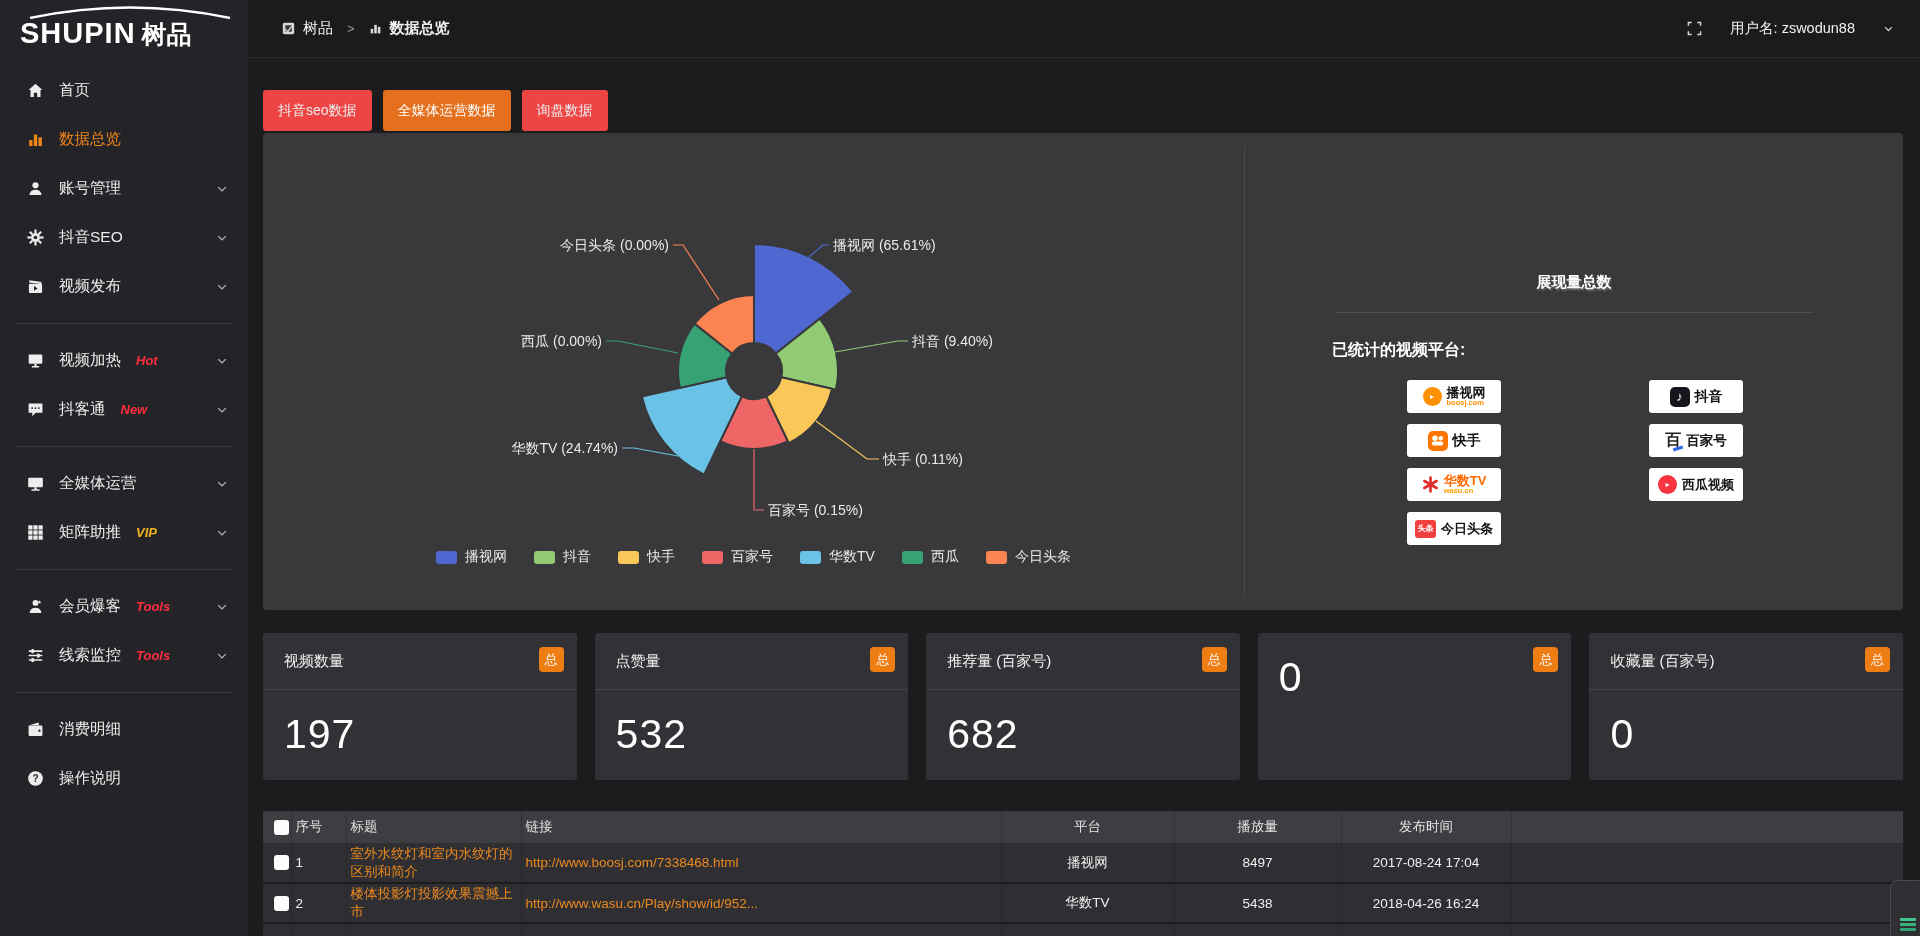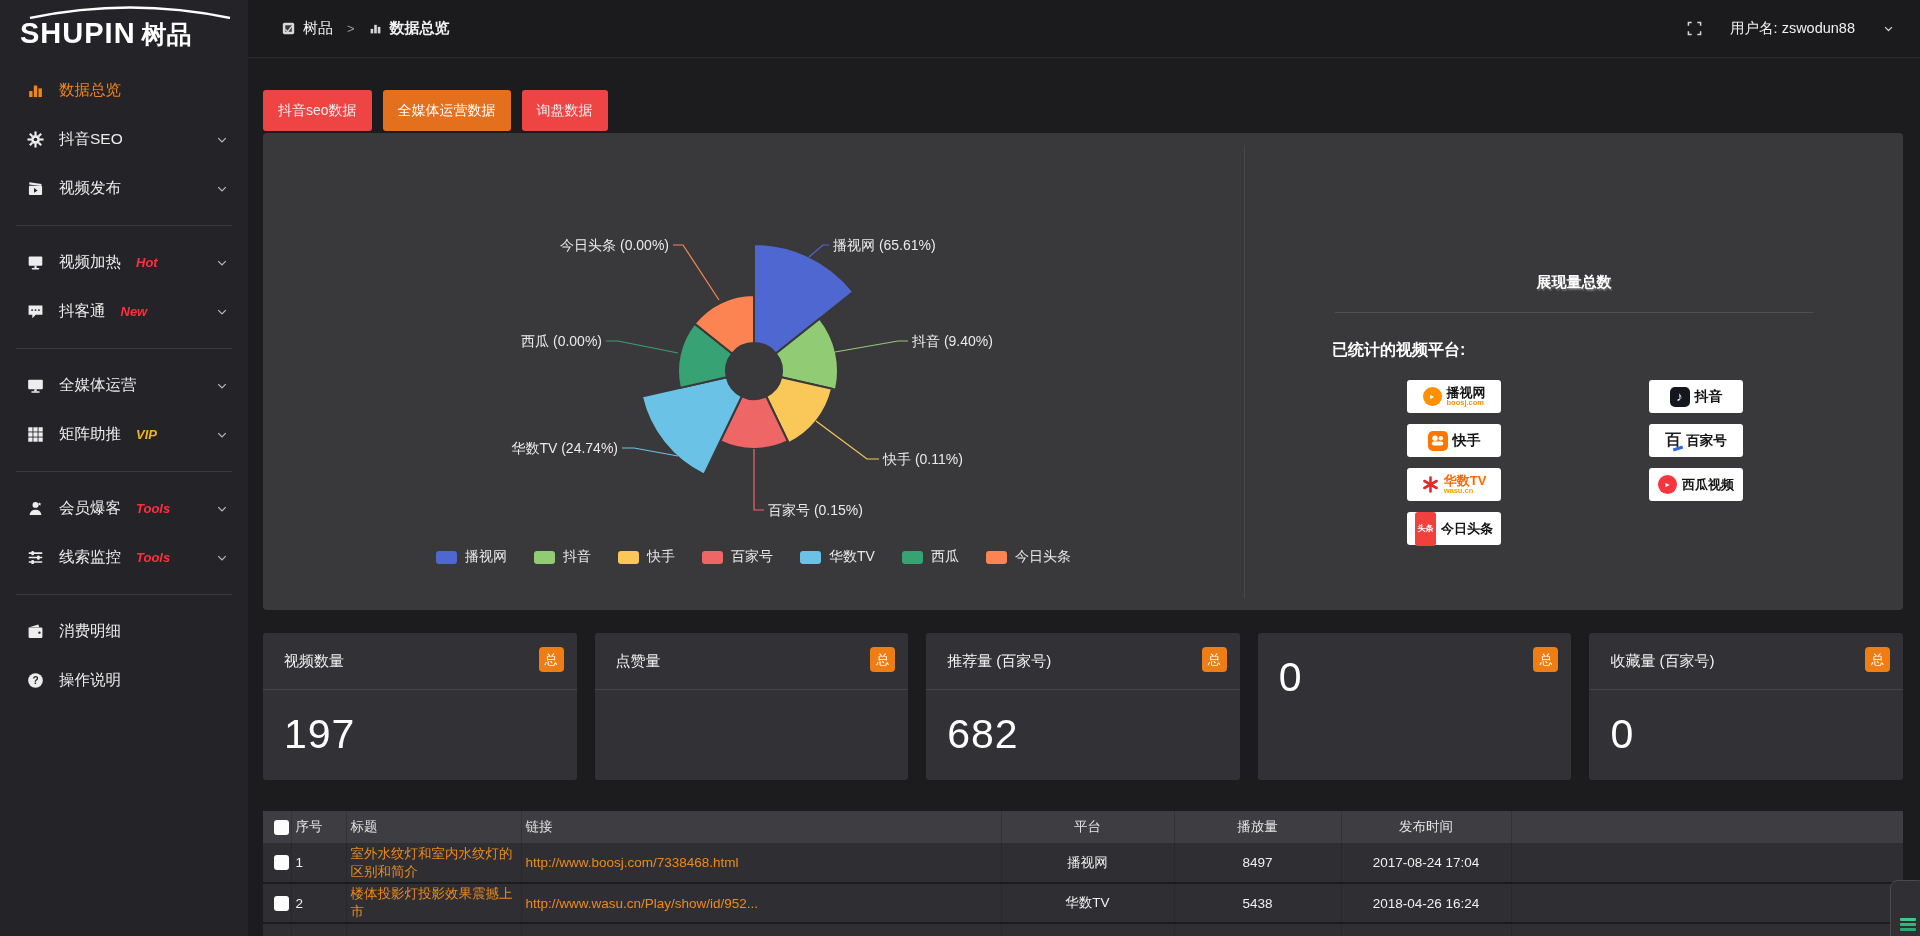--- a/index.html
+++ b/index.html
@@ -67,21 +67,21 @@
     display:flex; align-items:center; justify-content:center; }
   .lg-dy { width:20px; height:20px; border-radius:5px; background:#16161f; color:#fff; font-size:13px;
     display:flex; align-items:center; justify-content:center; }
   .lg-ks { width:20px; height:20px; border-radius:5px; background:#ff7500; display:flex; align-items:center; justify-content:center; }
   .lg-bjh { font-size:16px; font-weight:900; color:#1e1e1e; position:relative; }
   .lg-bjh::after { content:""; position:absolute; right:-2px; bottom:1px; width:10px; height:3px;
     background:#2d6ae3; transform:rotate(-18deg); }
   .lg-wasu { display:flex; }
   .lg-xg { width:19px; height:19px; border-radius:50%; background:#f8353f; color:#fff; font-size:8px;
     display:flex; align-items:center; justify-content:center; }
-  .lg-tt { width:21px; height:34px; border-radius:3px; background:#f2403f; color:#fff; font-size:8px;
+  .lg-tt { width:21px; height:18px; border-radius:3px; background:#f2403f; color:#fff; font-size:8px;
     font-weight:700; display:flex; align-items:center; justify-content:center; line-height:1; }
 
   
   .cards { position:absolute; left:15px; top:633px; width:1640px; height:147px; display:flex; gap:18px; }
   .card { flex:1; background:#323236; border-radius:3px; position:relative; }
   .card-head { height:57px; border-bottom:1px solid #454549; padding:19px 0 0 21px; font-size:15px; color:#f2f2f2; }
   .card-badge { position:absolute; right:13px; top:14px; width:25px; height:25px; background:#ee7d14;
     color:#fff; font-size:13px; border-radius:4px; display:flex; align-items:center; justify-content:center; }
   .card-val { padding:21px 0 0 21px; font-size:41px; font-weight:500; letter-spacing:1px; color:#fff; }
 
@@ -112,29 +112,51 @@
     <div class="logo">
       <svg width="212" height="13" viewBox="0 0 212 13">
         <path d="M6 12 Q106 -9 206 12" stroke="#ffffff" stroke-width="2.4" fill="none"></path>
       </svg>
       <div class="logo-text">
         <span class="logo-en">SHUPIN</span>
         <span class="logo-cn">树品</span>
       </div>
     </div>
     <nav class="side-menu" id="side-menu">
+        <div class="side-item">
+          <span class="mi">
+            <svg viewBox="0 0 16 16" xmlns="http://www.w3.org/2000/svg">
+              <path d="M8 1.6L14.5 7.6H12.7V14.2H9.6V10.1H6.4V14.2H3.3V7.6H1.5Z" fill="currentColor"></path>
+            </svg>
+          </span>
+          <span class="lbl">首页</span>
+        </div>
         <div class="side-item active">
           <span class="mi">
             <svg viewBox="0 0 16 16" xmlns="http://www.w3.org/2000/svg">
               <rect x="2" y="8.5" width="3.2" height="5.7" fill="currentColor"></rect>
               <rect x="6.4" y="3.3" width="3.2" height="10.9" fill="currentColor"></rect>
               <rect x="10.8" y="6" width="3.2" height="8.2" fill="currentColor"></rect>
             </svg>
           </span>
           <span class="lbl">数据总览</span>
+        </div>
+        <div class="side-item">
+          <span class="mi">
+            <svg viewBox="0 0 16 16" xmlns="http://www.w3.org/2000/svg">
+              <circle cx="8" cy="4.9" r="2.9" fill="currentColor"></circle>
+              <path d="M2.2 14.2c.4-3.4 2.7-5.1 5.8-5.1s5.4 1.7 5.8 5.1z" fill="currentColor"></path>
+            </svg>
+          </span>
+          <span class="lbl">账号管理</span>
+          <span class="side-chev">
+            <svg viewBox="0 0 16 16" xmlns="http://www.w3.org/2000/svg">
+              <polyline points="3,5.5 8,10.5 13,5.5" fill="none" stroke="currentColor" stroke-width="1.7"></polyline>
+            </svg>
+          </span>
         </div>
         <div class="side-item">
           <span class="mi">
             <svg viewBox="0 0 16 16" xmlns="http://www.w3.org/2000/svg">
               <g fill="currentColor">
                 <rect x="7" y="0.4" width="2" height="3.4"></rect>
                 <rect x="7" y="12.2" width="2" height="3.4"></rect>
                 <rect x="0.4" y="7" width="3.4" height="2"></rect>
                 <rect x="12.2" y="7" width="3.4" height="2"></rect>
                 <rect x="7" y="0.4" width="2" height="3.4" transform="rotate(45 8 8)"></rect>
@@ -466,20 +488,21 @@
 
     <div class="cards" id="cards">
         <div class="card">
           <div class="card-head">视频数量</div>
           <div class="card-badge">总</div>
           <div class="card-val">197</div>
         </div>
         <div class="card">
           <div class="card-head">点赞量</div>
           <div class="card-badge">总</div>
+          <div class="card-val">532</div>
         </div>
         <div class="card">
           <div class="card-head">推荐量 (百家号)</div>
           <div class="card-badge">总</div>
           <div class="card-val">682</div>
         </div>
         <div class="card">
           <div class="card-badge">总</div>
           <div class="card-val">0</div>
         </div>

